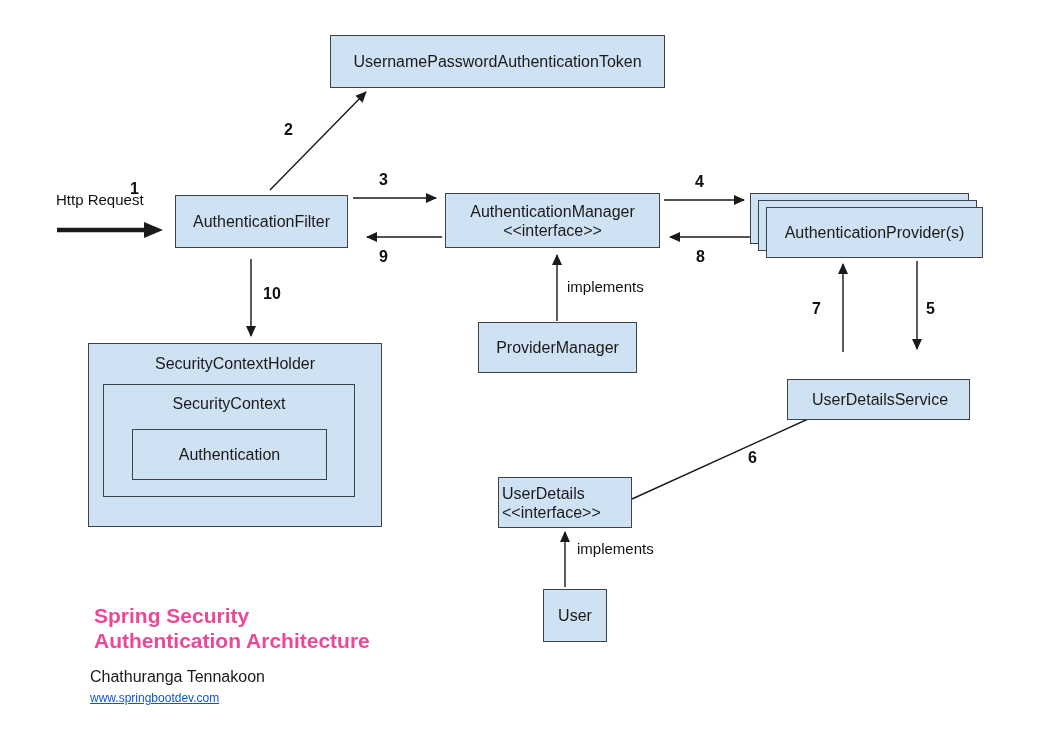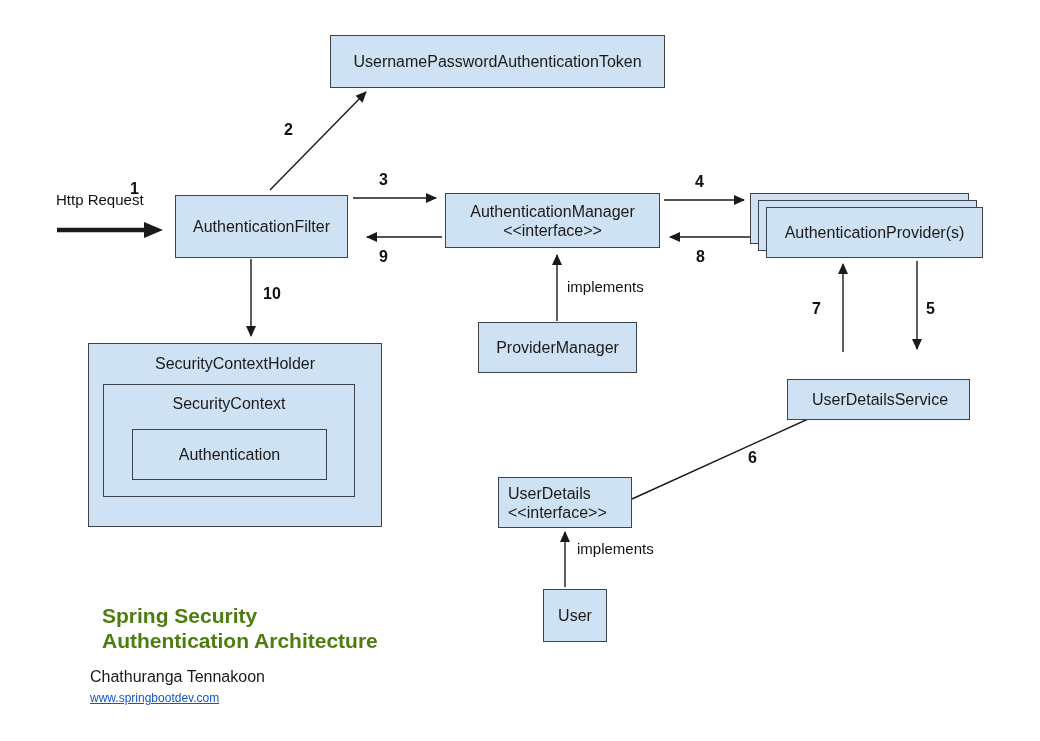--- a/index.html
+++ b/index.html
@@ -42,26 +42,26 @@
     white-space: nowrap;
   }
   .edge-text {
     position: absolute;
     font-size: 15px;
     color: #111111;
     white-space: nowrap;
   }
   .caption-title {
     position: absolute;
-    left: 102px;
+    left: 94px;
     top: 603px;
     font-size: 21px;
     font-weight: bold;
     line-height: 25px;
-    color: #4d7c0f;
+    color: #ec4899;
   }
   .caption-author {
     position: absolute;
     left: 90px;
     top: 667px;
     font-size: 16px;
     line-height: 20px;
     color: #1a1a1a;
   }
   .caption-link {
@@ -108,40 +108,40 @@
 
     <line x1="917" y1="261" x2="917" y2="349" marker-end="url(#arr)"></line>
 
     <line x1="632" y1="499" x2="830" y2="409"></line>
 
     <line x1="565" y1="587" x2="565" y2="532" marker-end="url(#arr)"></line>
   </svg>
 
   <div class="node" style="left:330px; top:35px; width:335px; height:53px;">UsernamePasswordAuthenticationToken</div>
 
-  <div class="node" style="left:175px; top:195px; width:173px; height:63px;">AuthenticationFilter</div>
+  <div class="node" style="left:175px; top:195px; width:173px; height:53px;">AuthenticationFilter</div>
 
   <div class="node two-line" style="left:445px; top:193px; width:215px; height:55px;">
     <span>AuthenticationManager</span>
     <span>&lt;&lt;interface&gt;&gt;</span>
   </div>
 
   <div class="node" style="left:750px; top:193px; width:219px; height:51px;"></div>
   <div class="node" style="left:758px; top:200px; width:219px; height:51px;"></div>
   <div class="node" style="left:766px; top:207px; width:217px; height:51px;">AuthenticationProvider(s)</div>
 
   <div class="node" style="left:478px; top:322px; width:159px; height:51px;">ProviderManager</div>
 
   <div class="node label-top" style="left:88px; top:343px; width:294px; height:184px; padding-top:10px;">SecurityContextHolder</div>
   <div class="node label-top thin-border" style="left:103px; top:384px; width:252px; height:113px; padding-top:9px;">SecurityContext</div>
   <div class="node thin-border" style="left:132px; top:429px; width:195px; height:51px;">Authentication</div>
 
   <div class="node left-align" style="left:787px; top:355px; width:183px; height:41px; padding-left:24px;margin-top:24px;">UserDetailsService</div>
 
-  <div class="node two-line left-align" style="left:498px; top:477px; width:134px; height:51px; padding-left:9px;">
+  <div class="node two-line left-align" style="left:498px; top:477px; width:134px; height:51px; padding-left:3px;">
     <span>UserDetails</span>
     <span>&lt;&lt;interface&gt;&gt;</span>
   </div>
 
   <div class="node" style="left:543px; top:589px; width:64px; height:53px;">User</div>
 
   <div class="edge-text" style="left:56px; top:191px;text-align:center;">Http Request</div>
   <div class="edge-label" style="left:130px; top:180px;">1</div>
   <div class="edge-label" style="left:284px; top:121px;">2</div>
   <div class="edge-label" style="left:379px; top:171px;">3</div>

